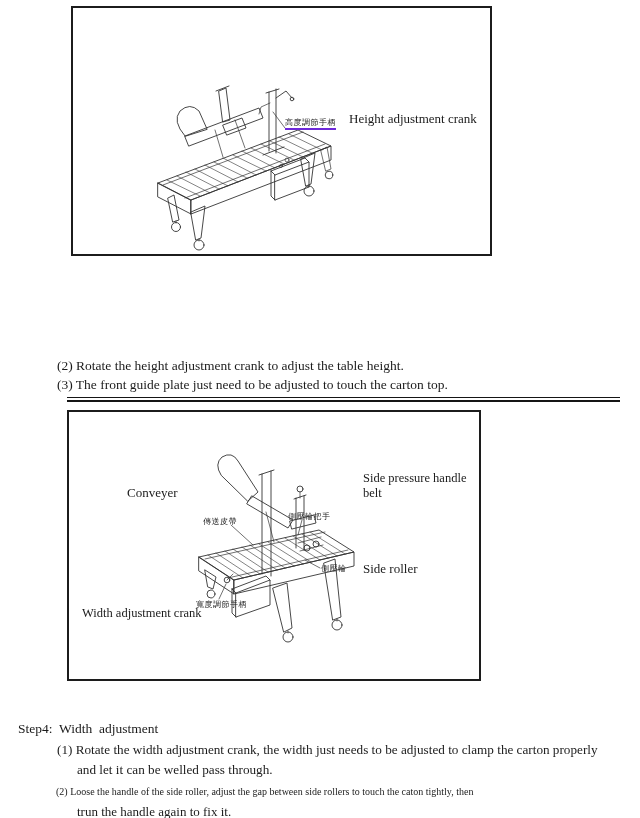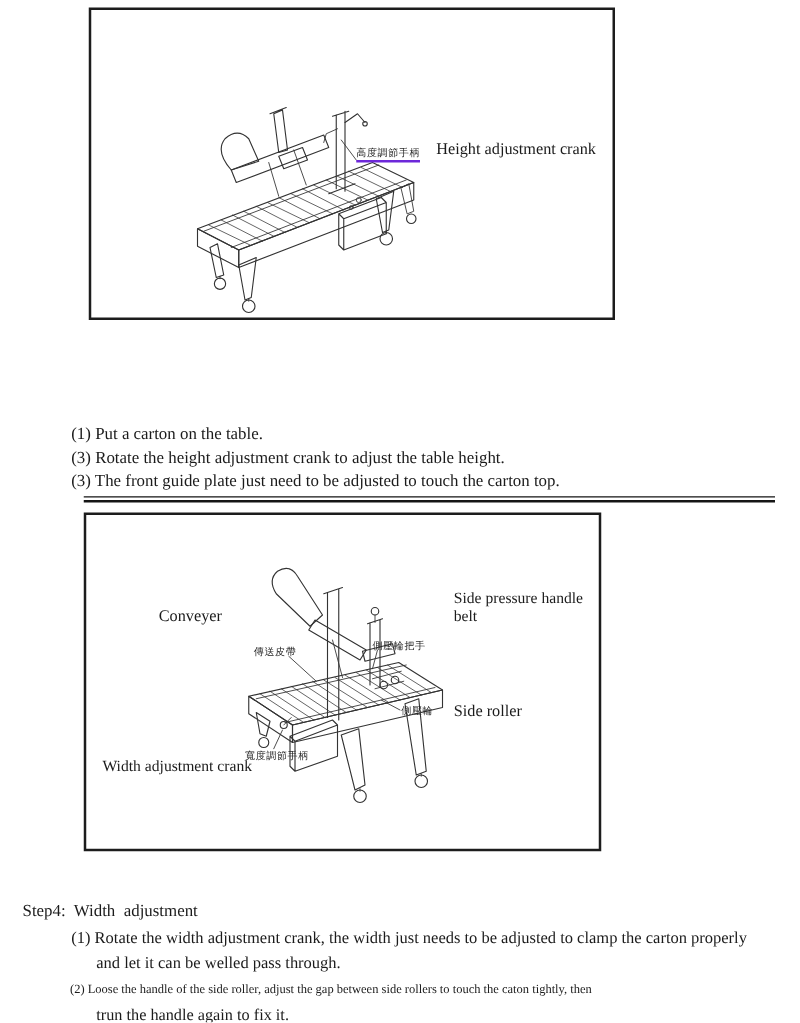--- a/index.html
+++ b/index.html
@@ -67,22 +67,21 @@
         <circle cx="208" cy="158" r="1.5" stroke-width="0.7"></circle>
 
         <path stroke-width="0.7" d="M212 120 L200 104"></path>
       </g>
     </svg>
 
     <div class="lbl zh zh-underlined" style="left:212px; top:110px;">高度調節手柄</div>
     <div class="lbl en-fig-lg" style="left:276px; top:104px;">Height adjustment crank</div>
   </div>
 
-  <div class="textline" style="left:57px; top:339px;">(1) Put a carton on the table.</div>
-  <div class="textline" style="left:57px; top:358px;">(3) Rotate the height adjustment crank to adjust the table height.</div>
+  <div class="textline" style="left:57px; top:358px;">(2) Rotate the height adjustment crank to adjust the table height.</div>
   <div class="textline" style="left:57px; top:377px;">(3) The front guide plate just need to be adjusted to touch the carton top.</div>
 
   <div class="divider" style="left:67px; top:397px; width:553px;"></div>
 
   <div class="figbox" style="left:67px; top:410px; width:410px; height:267px;">
 
     <svg width="410" height="267" viewBox="0 0 410 267">
       <g stroke="#333333" fill="none" stroke-width="0.9" stroke-linejoin="round" stroke-linecap="round">
 
         <path d="M130 145 L250 118 L285 140 L165 168 Z"></path>
@@ -120,21 +119,21 @@
         <path d="M158 168 L164 162" stroke-width="0.7"></path>
 
         <path stroke-width="0.7" d="M162 113 L184 133 M233 108 L229 123 M251 156 L236 148 M150 187 L157 172"></path>
       </g>
     </svg>
 
     <div class="lbl en-fig-lg" style="left:58px; top:74px;">Conveyer</div>
     <div class="lbl en-fig" style="left:294px; top:59px;">Side pressure handle</div>
     <div class="lbl en-fig" style="left:294px; top:74px;">belt</div>
     <div class="lbl zh" style="left:134px; top:105px;">傳送皮帶</div>
-    <div class="lbl zh" style="left:229px; top:100px;text-align:center;">側壓輪把手</div>
+    <div class="lbl zh" style="left:219px; top:100px;text-align:center;">側壓輪把手</div>
     <div class="lbl zh" style="left:252px; top:152px;">側壓輪</div>
     <div class="lbl en-fig-lg" style="left:294px; top:150px;">Side roller</div>
     <div class="lbl zh" style="left:127px; top:188px;">寬度調節手柄</div>
     <div class="lbl en-fig" style="left:13px; top:194px;">Width adjustment crank</div>
   </div>
 
   <div class="textline" style="left:18px; top:721px;">Step4:  Width  adjustment</div>
   <div class="textline" style="left:57px; top:742px; font-size:13.2px;">(1) Rotate the width adjustment crank, the width just needs to be adjusted to clamp the carton properly</div>
   <div class="textline" style="left:77px; top:762px; font-size:13.2px;">and let it can be welled pass through.</div>
   <div class="textline" style="left:56px; top:786px; font-size:10px;">(2) Loose the handle of the side roller, adjust the gap between side rollers to touch the caton tightly, then</div>

